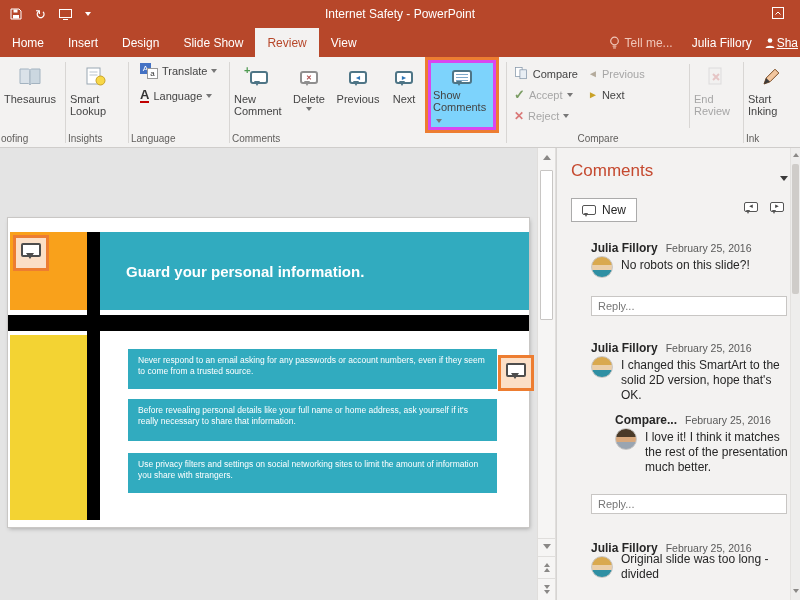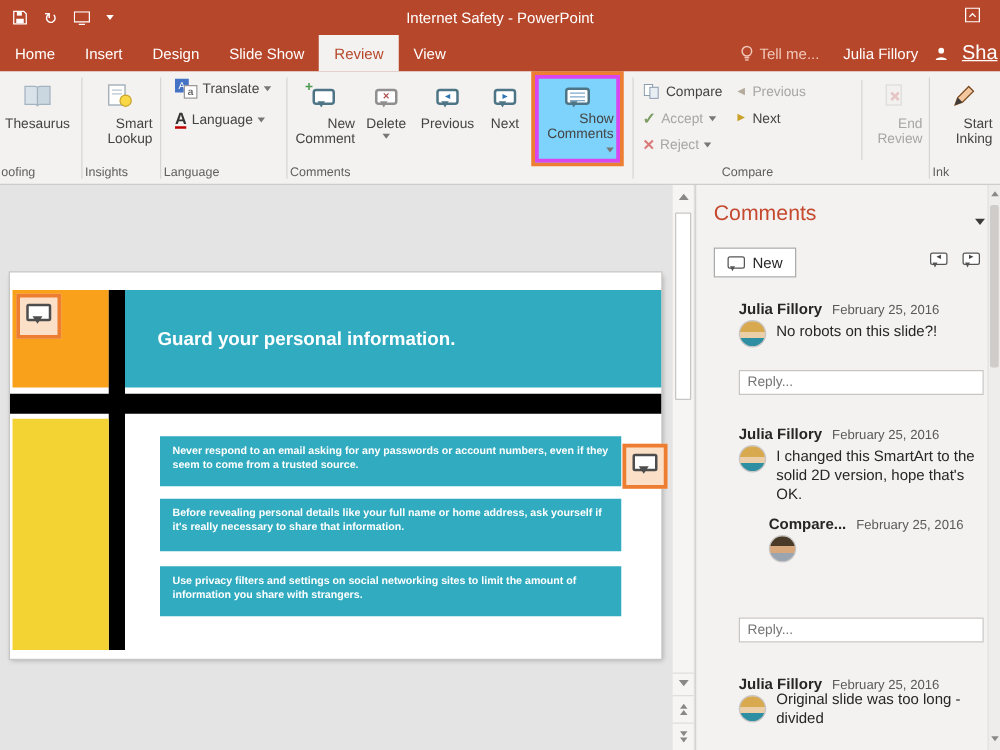--- a/index.html
+++ b/index.html
@@ -17,31 +17,31 @@
 .car.white { border-top-color:#fff; }
 .car.dark { border-top-color:#3b3b3b; border-left-width:4px; border-right-width:4px; border-top-width:5px; }
 
 
 .tabrow { position:absolute; top:28px; left:0; right:0; height:29px; background:#B7472A; display:flex; align-items:stretch; z-index:4; }
 .tab { display:flex; align-items:center; padding:0 12px; font-size:12px; color:#fff; }
 .tab.active { background:#F3F2F1; color:#B7472A; }
 .tabrow-right { margin-left:auto; display:flex; align-items:center; }
 .tellme { display:flex; align-items:center; gap:5px; font-size:12px; color:#F0C7BA; padding:0 9px; }
 .username { font-size:12px; color:#fff; padding:0 10px; }
-.sharebtn { display:flex; align-items:center; gap:11px; font-size:16px; color:#fff; padding:0 2px;text-decoration:underline; }
+.sharebtn { display:flex; align-items:center; gap:1px; font-size:12px; color:#fff; padding:0 2px;text-decoration:underline; }
 
 
 .ribbon { position:absolute; top:57px; left:0; right:0; height:91px; background:#F3F2F1; border-bottom:1px solid #CFCDCB; display:flex; align-items:stretch; padding:1px 0 0 1px; z-index:3; }
 .rgroup { display:flex; flex-direction:column; }
 .rcontent { flex:1; display:flex; align-items:flex-start; padding-top:2px; }
 .rlabel { height:15px; font-size:10px; color:#605E5C; line-height:14px; white-space:nowrap; }
 .rsep { width:1px; background:#D8D6D4; margin:4px 2px 4px 2px; }
 .bigbtn { display:flex; flex-direction:column; align-items:center; padding:4px 2px 2px 2px; height:70px; position:relative; }
 .bigbtn .ic { height:26px; display:flex; align-items:center; justify-content:center; margin-bottom:3px; }
-.lbl { font-size:11px; line-height:12px; color:#444; text-align:right; }
+.lbl { font-size:11px; line-height:12px; color:#444; text-align:left; }
 .lbl .car { margin-left:3px; }
 .smallbtn { height:21px; display:flex; align-items:center; gap:4px; font-size:11px; color:#444; padding:0 5px; white-space:nowrap; }
 .disabled, .disabled .lbl { color:#A6A6A6 !important; }
 .disabled svg, .disabled .ic { opacity:.55; }
 .pressed { background:#7dd3fc; border:3px solid #d946ef; }
 .annotated { box-shadow:0 0 0 3px #ED7D31; }
 .scol { display:flex; flex-direction:column; padding-top:3px; }
 
 
 .bln { position:relative; width:18px; height:13px; border:2px solid #4E7586; border-radius:3px; background:#fff; }
@@ -67,21 +67,21 @@
 
 
 .canvas { position:absolute; top:148px; left:0; width:537px; height:452px; background:#E4E4E4; }
 .slide { position:absolute; left:8px; top:70px; width:521px; height:309px; background:#fff; box-shadow:0 0 0 1px #C9C7C5, 1px 2px 4px rgba(0,0,0,.25); }
 .blk { position:absolute; }
 .blk-orange { left:2px; top:14px; width:77px; height:78px; background:#F9A11B; }
 .blk-vbar { left:79px; top:14px; width:13px; height:288px; background:#000; }
 .blk-title { left:92px; top:14px; width:429px; height:78px; background:#31ABBF; color:#fff; font-weight:bold; font-size:15px; display:flex; align-items:center; padding-left:26px; }
 .blk-hbar { left:0; top:97px; width:521px; height:16px; background:#000; }
 .blk-yellow { left:2px; top:117px; width:77px; height:185px; background:#F3D333; }
-.tealbox { position:absolute; left:120px; width:369px; background:#31ABBF; color:#fff; font-size:8.5px; line-height:11px; padding:6px 10px;font-weight:bold; }
+.tealbox { position:absolute; left:120px; width:369px; background:#31ABBF; color:#fff; font-size:8.5px; line-height:11px; padding:6px 10px; }
 .ann { position:absolute; width:36px; height:36px; border:3px solid #ED7D31; background:#FBDFC7; display:flex; align-items:center; justify-content:center; padding-bottom:6px; }
 
 
 .vscroll { position:absolute; top:148px; left:537px; width:19px; height:452px; background:#F6F5F4; border-left:1px solid #E0DEDC; border-right:1px solid #E0DEDC; }
 .sb { position:absolute; left:0; right:0; display:flex; align-items:center; justify-content:center; }
 .tri { width:0; height:0; border-left:4px solid transparent; border-right:4px solid transparent; }
 .tri.up { border-bottom:5px solid #8A8886; }
 .tri.dn { border-top:5px solid #8A8886; }
 .tri.sm { border-left-width:3.5px; border-right-width:3.5px; }
 .tri.sm.up { border-bottom-width:4px; } .tri.sm.dn { border-top-width:4px; }
@@ -410,20 +410,21 @@
     <div class="crow" style="left:34px; top:190px">
       <span class="cauthor">Julia Fillory</span><span class="cdate">February 25, 2016</span>
     </div>
     <div class="avatar julia" style="left:34px; top:208px"></div>
     <div class="ctext" style="left:64px; top:210px; right:16px">I changed this SmartArt to the solid 2D version, hope that's OK.</div>
 
     <div class="crow" style="left:58px; top:262px">
       <span class="cauthor">Compare...</span><span class="cdate">February 25, 2016</span>
     </div>
     <div class="avatar javier" style="left:58px; top:280px"></div>
+    <div class="ctext" style="left:88px; top:282px; right:12px">I love it! I think it matches the rest of the presentation much better.</div>
     <input class="reply" style="top: 346px;" placeholder="Reply...">
 
     <div class="crow" style="left:34px; top:390px">
       <span class="cauthor">Julia Fillory</span><span class="cdate">February 25, 2016</span>
     </div>
     <div class="avatar julia" style="left:34px; top:408px"></div>
     <div class="ctext" style="left:64px; top:404px; right:16px">Original slide was too long - divided</div>
 
     <div class="cp-scroll">
       <div class="sb" style="top:2px; height:10px">

